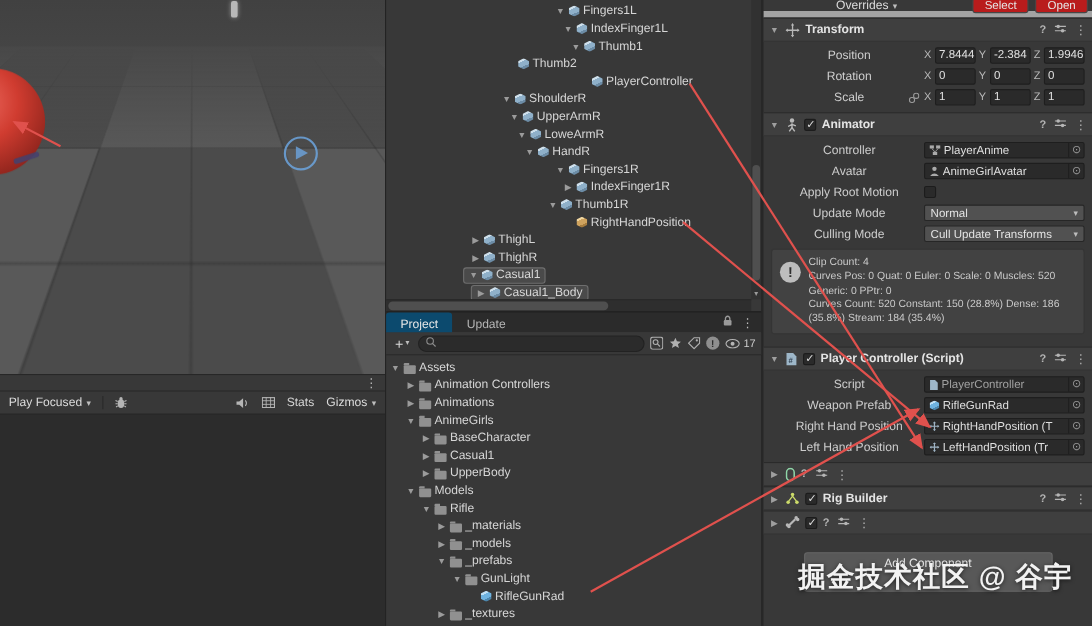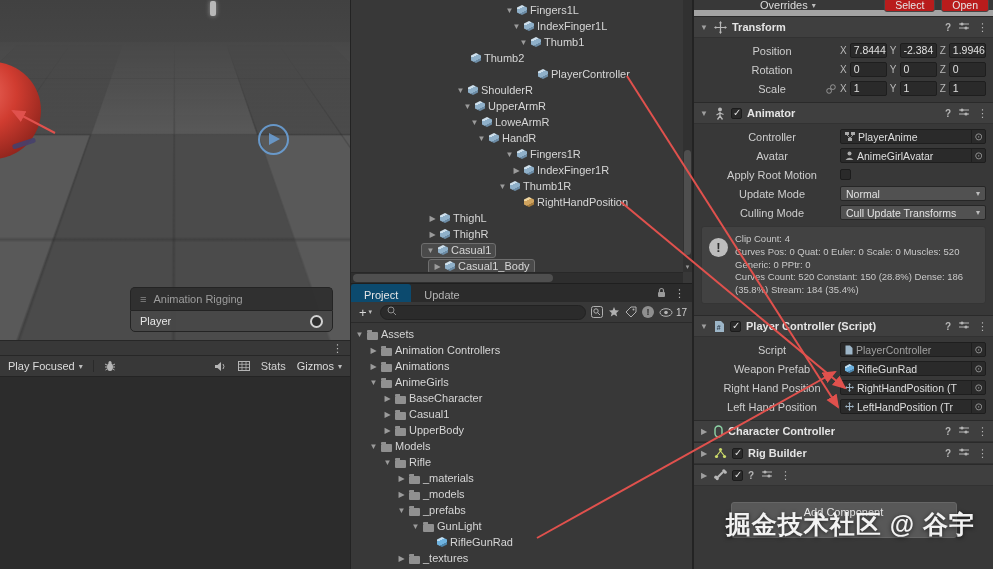--- a/index.html
+++ b/index.html
@@ -637,21 +637,20 @@
       </div>
     </div>
 
     <div class="chead">
       <span class="harr">▶</span>
       <span class="cico">
           <svg width="9" height="13" viewBox="0 0 9 13">
             <rect x="1" y="1" width="7" height="11" rx="3.5" fill="none" stroke="#8fd6a8" stroke-width="1.4"></rect>
           </svg>
         </span>
-      <span class="ctitle">Character Controller</span>
       <span class="hicons">
           <span class="help">?</span>
           <span><svg width="12" height="10" viewBox="0 0 12 10">
               <path d="M1 3 H11 M1 7 H11" stroke="#b5b5b5"></path>
               <circle cx="4" cy="3" r="1.6" fill="#b5b5b5"></circle>
               <circle cx="8" cy="7" r="1.6" fill="#b5b5b5"></circle>
             </svg></span>
           <span class="menu">⋮</span>
         </span>
     </div>

